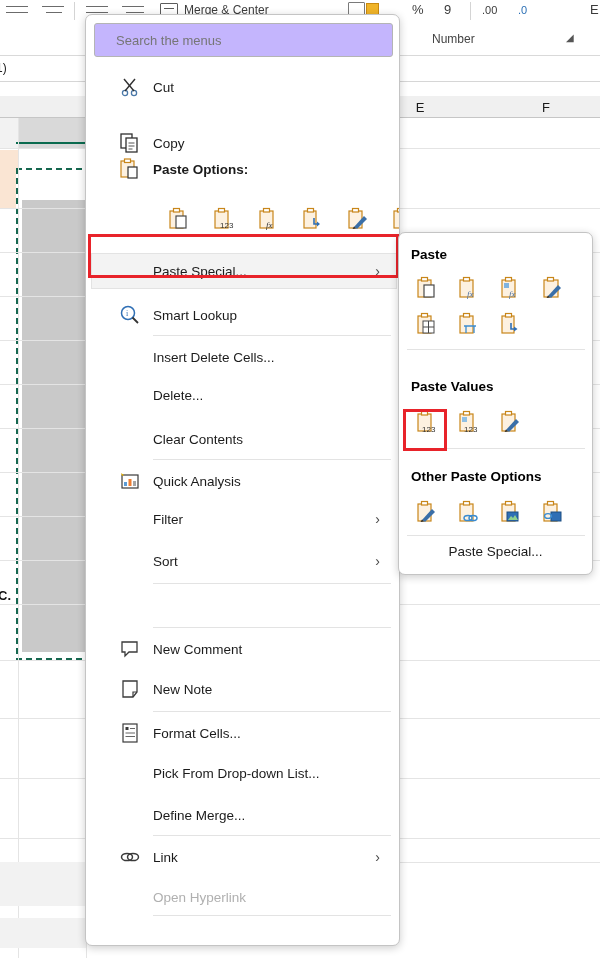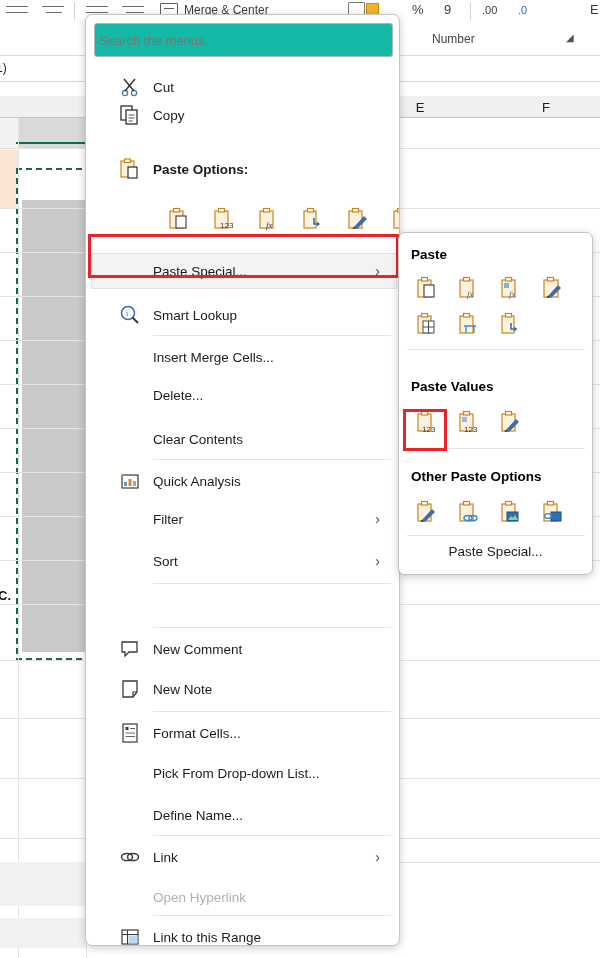--- a/index.html
+++ b/index.html
@@ -74,23 +74,23 @@
     position:absolute; left:85px; top:14px; width:315px; height:932px;
     background:#ffffff;
     border:1px solid #c4c4c4;
     border-radius:7px;
     box-shadow:0 2px 9px rgba(0,0,0,.20);
     overflow:hidden;
   }
   .search-wrap { position:absolute; left:8px; top:8px; width:299px; height:34px; }
   .search-box {
     width:100%; height:100%;
-    border:1px solid #b4b4b4; border-radius:3px; background:#14b8a6;
+    border:1px solid #b4b4b4; border-radius:3px; background:#c4b5fd;
     font-family:"Liberation Sans", sans-serif; font-size:13px; color:#3a3a3a;
-    padding:0 4px;
+    padding:0 21px;
   }
   .search-box::placeholder { color:#767676; }
 
   .mi {
     position:absolute; left:5px; width:305px; height:36px;
     display:flex; align-items:center; cursor:default;
   }
   .mi .ico { position:absolute; left:28px; width:22px; height:22px; top:7px; }
   .mi .lbl { position:absolute; left:62px; font-size:13.5px; color:#1b1b1b; white-space:nowrap; }
   .mi .lbl.bold { font-weight:bold; }
@@ -224,21 +224,21 @@
       <svg width="22" height="22" viewBox="0 0 22 22">
         <circle cx="6" cy="17" r="2.6" fill="none" stroke="#4a78a8" stroke-width="1.3"></circle>
         <circle cx="15" cy="17" r="2.6" fill="none" stroke="#4a78a8" stroke-width="1.3"></circle>
         <line x1="15" y1="15" x2="5" y2="3" stroke="#303030" stroke-width="1.4"></line>
         <line x1="6" y1="15" x2="16" y2="3" stroke="#303030" stroke-width="1.4"></line>
       </svg>
     </span>
     <span class="lbl">Cut</span>
   </div>
 
-  <div class="mi" style="top:82px;">
+  <div class="mi" style="top:110px;">
     <span class="ico">
       <svg width="22" height="22" viewBox="0 0 22 22">
         <rect x="2" y="2" width="11" height="14" fill="#fff" stroke="#303030" stroke-width="1.3"></rect>
         <rect x="7" y="6" width="11" height="14" fill="#fff" stroke="#303030" stroke-width="1.3"></rect>
         <line x1="9.5" y1="11" x2="15.5" y2="11" stroke="#555" stroke-width="1"></line>
         <line x1="9.5" y1="14" x2="15.5" y2="14" stroke="#555" stroke-width="1"></line>
         <line x1="9.5" y1="17" x2="13.5" y2="17" stroke="#555" stroke-width="1"></line>
       </svg>
     </span>
     <span class="lbl">Copy</span>
@@ -316,21 +316,21 @@
         <line x1="13.5" y1="13.5" x2="19" y2="19" stroke="#333" stroke-width="1.8"></line>
         <text x="7" y="12" font-family="Liberation Serif" font-size="8" fill="#2f6fb5">i</text>
       </svg>
     </span>
     <span class="lbl">Smart Lookup</span>
   </div>
 
   <div class="sep" style="top:320px;"></div>
 
   <div class="mi" style="top:324px;">
-    <span class="lbl">Insert Merge Cells...</span>
+    <span class="lbl">Insert Delete Cells...</span>
   </div>
   <div class="mi" style="top:362px;">
     <span class="lbl">Delete...</span>
   </div>
   <div class="mi" style="top:406px;">
     <span class="lbl">Clear Contents</span>
   </div>
 
   <div class="sep" style="top:444px;"></div>
 
@@ -391,21 +391,21 @@
         <rect x="4" y="2" width="14" height="18" fill="#fff" stroke="#3a3a3a" stroke-width="1.2"></rect>
         <rect x="6.5" y="5" width="3" height="3" fill="#3a3a3a"></rect>
         <line x1="11" y1="6.5" x2="16" y2="6.5" stroke="#666" stroke-width="1"></line>
         <line x1="6.5" y1="11" x2="16" y2="11" stroke="#666" stroke-width="1"></line>
         <line x1="6.5" y1="14.5" x2="16" y2="14.5" stroke="#666" stroke-width="1"></line>
       </svg>
     </span>
     <span class="lbl">Format Cells...</span>
   </div>
   <div class="mi" style="top:782px;">
-    <span class="lbl">Define Name...</span>
+    <span class="lbl">Define Merge...</span>
   </div>
 
   <div class="sep" style="top:820px;"></div>
 
   <div class="mi" style="top:824px;">
     <span class="ico">
       <svg width="22" height="22" viewBox="0 0 22 22">
         <ellipse cx="8" cy="11" rx="5.5" ry="3.6" fill="none" stroke="#3a3a3a" stroke-width="1.5"></ellipse>
         <ellipse cx="14" cy="11" rx="5.5" ry="3.6" fill="none" stroke="#3a3a3a" stroke-width="1.5"></ellipse>
       </svg>
@@ -413,31 +413,20 @@
     <span class="lbl">Link</span>
     <span class="chev">›</span>
   </div>
 
   <div class="mi" style="top:864px;">
     <span class="lbl dim">Open Hyperlink</span>
   </div>
 
   <div class="sep" style="top:900px;"></div>
 
-  <div class="mi" style="top:904px;">
-    <span class="ico">
-      <svg width="22" height="22" viewBox="0 0 22 22">
-        <rect x="3" y="4" width="16" height="14" fill="#fff" stroke="#3a3a3a" stroke-width="1.2"></rect>
-        <line x1="3" y1="8.5" x2="19" y2="8.5" stroke="#3a3a3a" stroke-width="1"></line>
-        <line x1="8.5" y1="4" x2="8.5" y2="18" stroke="#3a3a3a" stroke-width="1"></line>
-        <rect x="9.5" y="9.5" width="9" height="8" fill="#bcd9f2"></rect>
-      </svg>
-    </span>
-    <span class="lbl">Link to this Range</span>
-  </div>
 </div>
 
 <div class="hl-row"></div>
 
 <div class="submenu">
 
   <div class="sub-head" style="top:14px;">Paste</div>
 
   <span class="sub-ico" style="left:14px; top:42px;">
     <svg width="28" height="26" viewBox="0 0 28 26">

